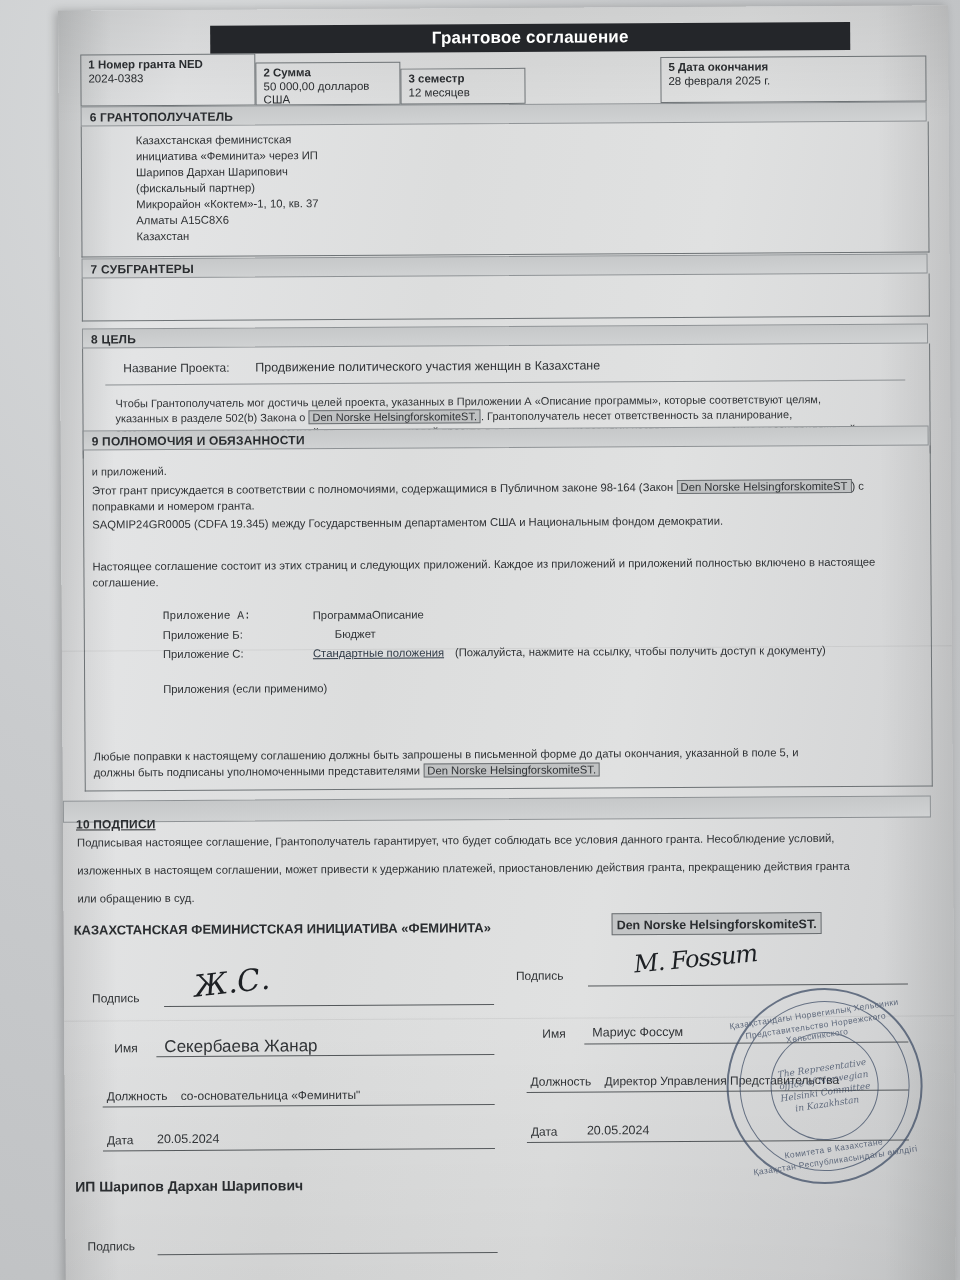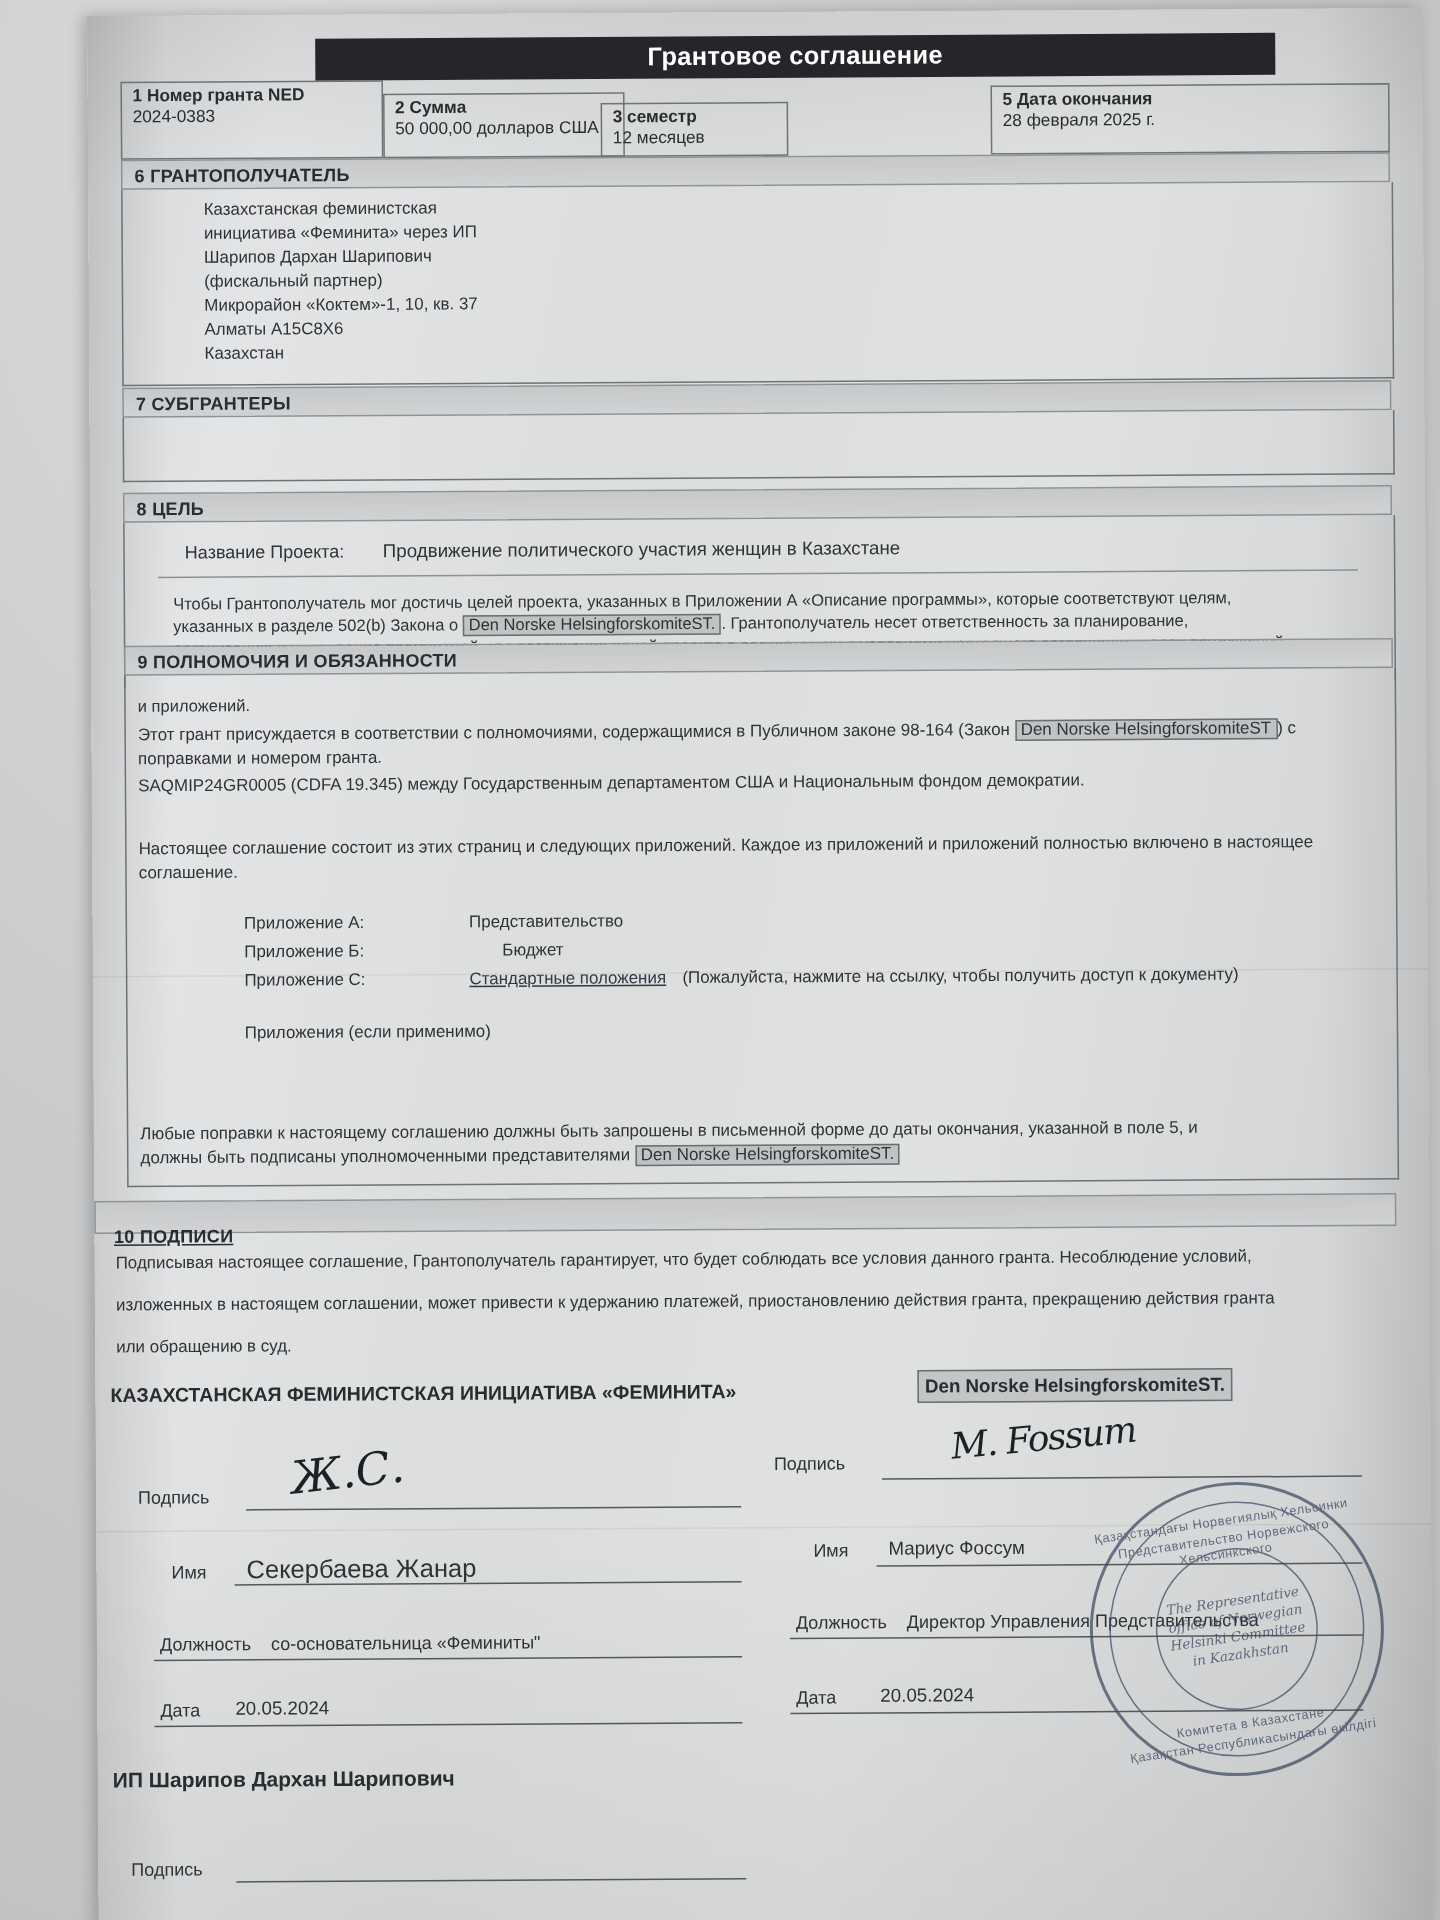--- a/index.html
+++ b/index.html
@@ -189,21 +189,21 @@
       <div class="abs hdr-band" style="left:152px; top:16px; width:640px;">Грантовое соглашение</div>
 
       <div class="abs" style="left:22px; top:44px; width:846px; height:52px;">
 
         <div class="abs boxrow cell" style="left:0px; top:0px; width:175px; height:52px; border-top:1px solid #6e7376;">
           <div class="t"><span>1</span>
             <span>Номер гранта NED</span></div>
           <div class="v">2024-0383</div>
         </div>
 
-        <div class="abs boxrow cell" style="left:175px; top:9px; width:161px; height:43px; border-top:1px solid #6e7376;">
+        <div class="abs boxrow cell" style="left:175px; top:9px; width:145px; height:43px; border-top:1px solid #6e7376;">
           <div class="t"><span>2</span>
             <span>Сумма</span></div>
           <div class="v">50 000,00 долларов США</div>
         </div>
 
         <div class="abs boxrow cell" style="left:320px; top:16px; width:125px; height:36px; border-top:1px solid #6e7376;">
           <div class="t"><span>3</span>
             <span>семестр</span></div>
           <div class="v">12 месяцев</div>
         </div>
@@ -269,22 +269,22 @@
           <div style="margin-top:2px;">SAQMIP24GR0005 (CDFA 19.345) между Государственным департаментом США и Национальным фондом демократии.</div>
         </div>
 
         <div class="abs body-txt" style="left:8px; top:108px; width:830px;">
           <div>Настоящее соглашение состоит из этих страниц и следующих приложений. Каждое из приложений и приложений полностью включено в настоящее</div>
           <div>соглашение.</div>
         </div>
 
         <div class="abs" style="left:78px; top:158px; width:760px;">
           <div style="position:relative; height:19px;">
-            <span class="body-txt" style="position:absolute; left:0;">Приложение А:</span>
-            <span class="body-txt" style="position:absolute; left:150px;">Представительство</span>
+            <span class="body-txt" style="position:absolute; left:0;font-family:Liberation Mono, monospace;">Приложение А:</span>
+            <span class="body-txt" style="position:absolute; left:150px;">ПрограммаОписание</span>
           </div>
           <div style="position:relative; height:19px;">
             <span class="body-txt" style="position:absolute; left:0;">Приложение Б:</span>
             <span class="body-txt" style="position:absolute; left:150px;padding-left:22px;">Бюджет</span>
           </div>
           <div style="position:relative; height:19px;">
             <span class="body-txt" style="position:absolute; left:0;">Приложение С:</span>
             <span class="body-txt uline" style="position:absolute; left:150px; color:#2f3a46;">Стандартные положения</span>
             <span class="body-txt" style="position:absolute; left:292px;"> (Пожалуйста, нажмите на ссылку, чтобы получить доступ к документу)</span>
           </div>

